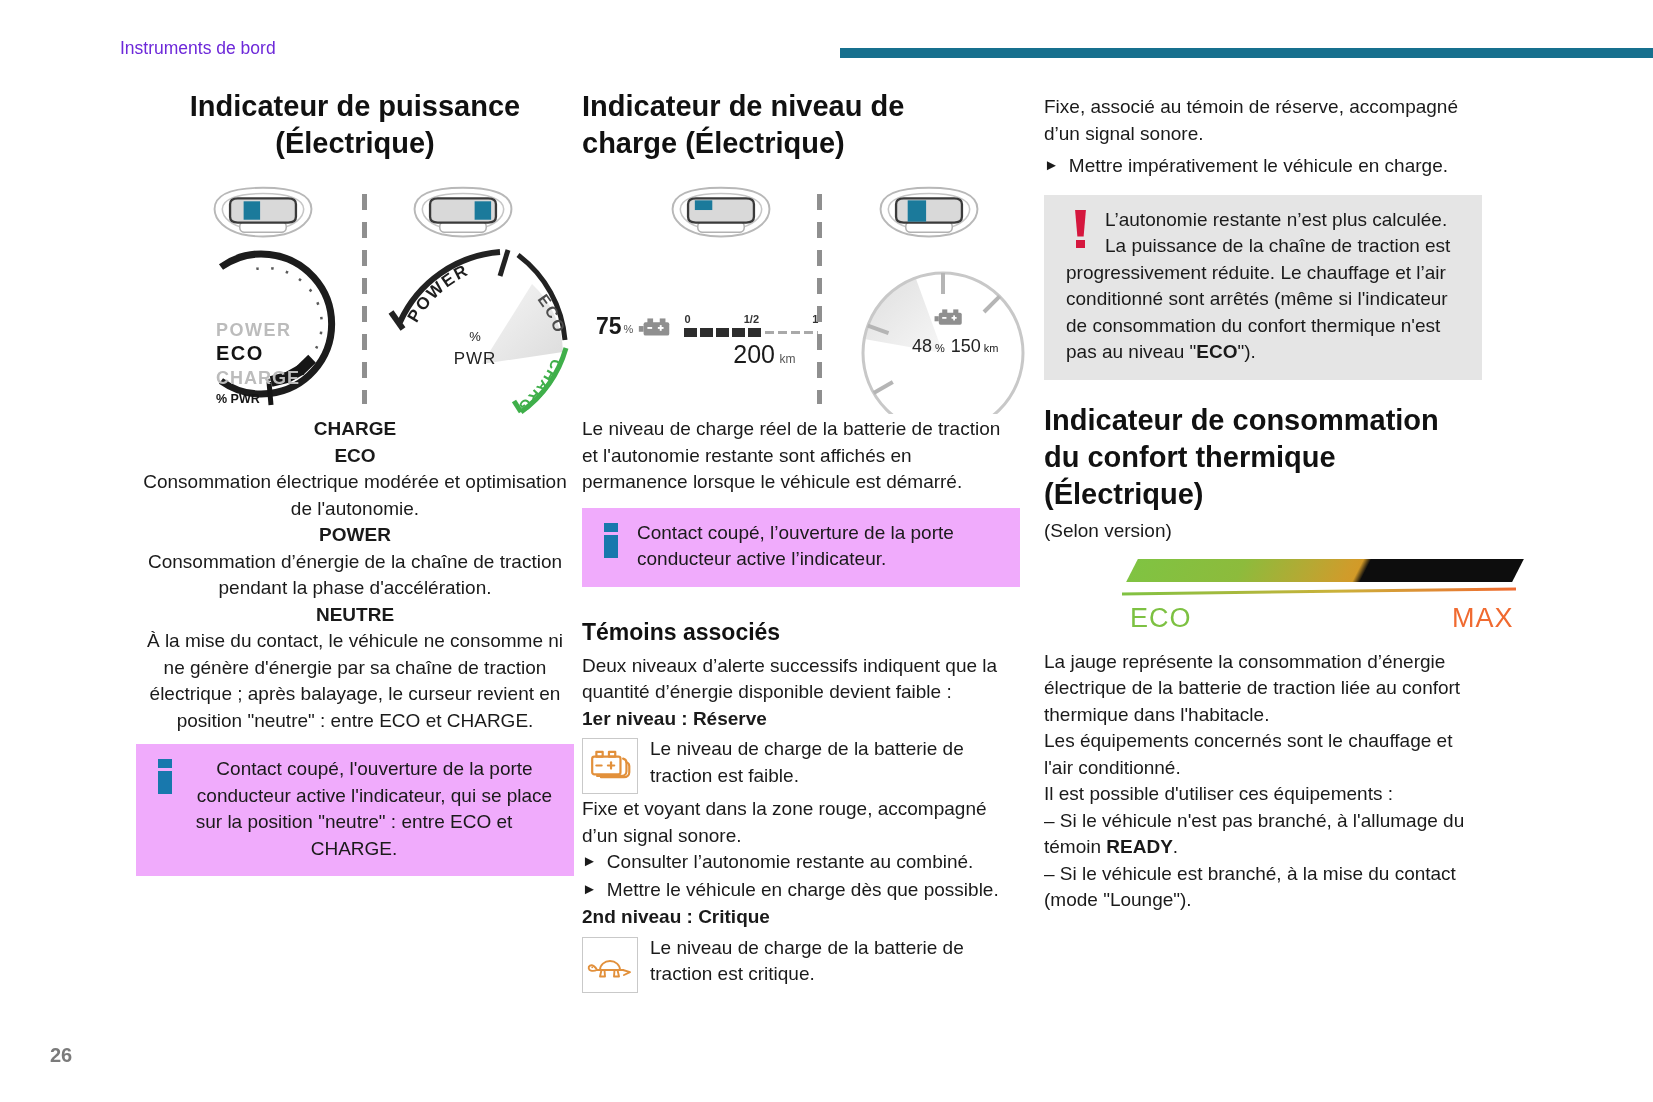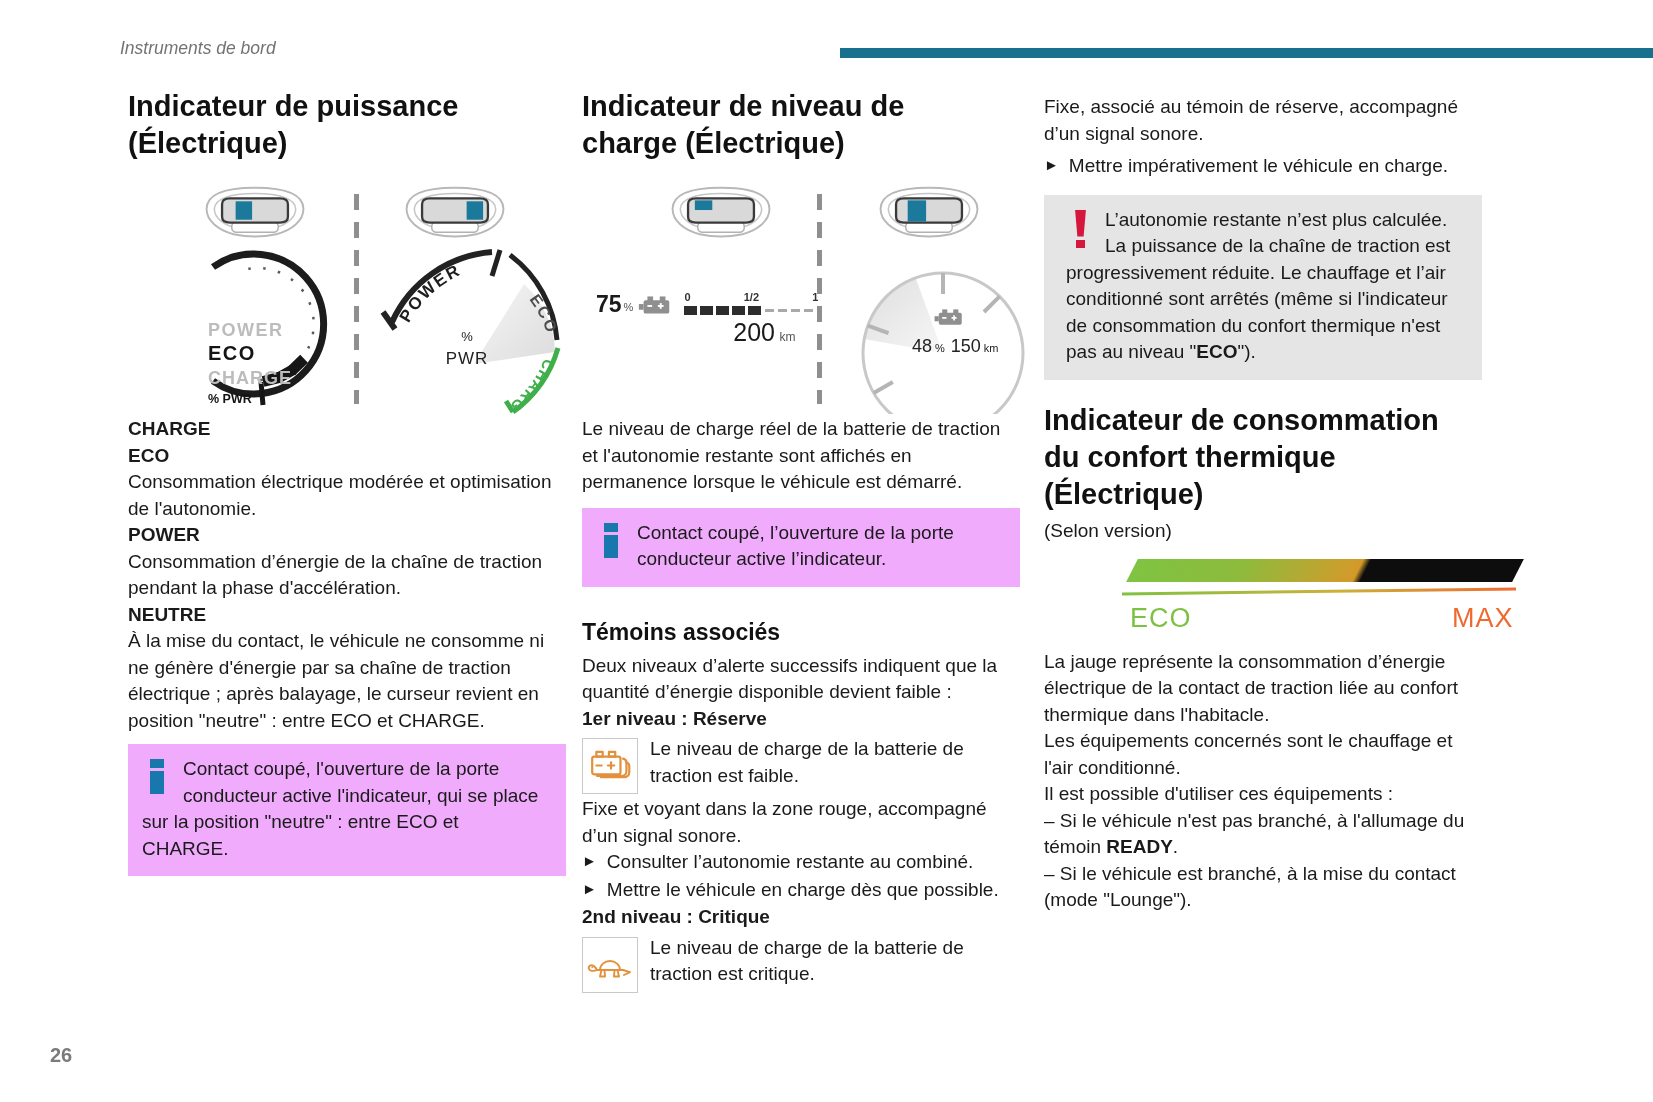--- a/index.html
+++ b/index.html
@@ -1,26 +1,26 @@
 <!DOCTYPE html>
 <html><head>
 <meta charset="utf-8">
 <style>
   html,body{margin:0;padding:0;}
   body{
     width:1653px;height:1102px;background:#ffffff;
     font-family:"Liberation Sans","DejaVu Sans",sans-serif;
     color:#1a1a1a;position:relative;overflow:hidden;
   }
-  .header-label{position:absolute;left:120px;top:38px;font-size:17.5px;color:#737373;font-style:italic;}
+  .header-label{position:absolute;left:120px;top:38px;font-size:17.5px;color:#6d28d9;}
   .accent-bar{position:absolute;left:840px;right:0;top:48px;height:10px;background:#17708e;}
   .page-number{position:absolute;left:50px;top:1044px;font-size:20px;font-weight:bold;color:#7b7b7b;}
 
   .col{position:absolute;top:88px;width:438px;}
-  #col1{left:128px;}
+  #col1{left:136px;text-align:center;}
   #col2{left:582px;}
   #col3{left:1044px;top:94px;}
 
   h1.title{font-size:29px;line-height:37px;font-weight:700;margin:0;color:#111;}
   h2.subhead{font-size:23px;line-height:30px;font-weight:700;margin:30px 0 6px 0;color:#111;}
   p.body{font-size:19px;line-height:26.5px;margin:0;}
   p.term{font-size:19px;line-height:26.5px;margin:0;font-weight:700;}
   .smallnote{font-size:19px;line-height:24px;margin:6px 0 0 0;}
 
   .illus{position:relative;height:246px;margin-top:8px;}
@@ -30,21 +30,21 @@
   #col2 .divider{left:235px;top:24px;height:210px;}
 
   .cluster{position:absolute;width:118px;height:62px;}
   .c-left{left:68px;top:10px;}
   .c-right{left:268px;top:10px;}
   #col2 .c-left{left:80px;}
   #col2 .c-right{left:288px;}
 
   .gaugeA{position:absolute;left:38px;top:72px;}
   .gaugeB{position:absolute;left:246px;top:72px;}
-  .socgroup{position:absolute;left:14px;top:122px;width:280px;display:flex;align-items:flex-start;}
+  .socgroup{position:absolute;left:14px;top:144px;width:280px;display:flex;align-items:flex-start;}
   .soc-val{font-size:23px;font-weight:700;line-height:24px;}
   .soc-unit{font-size:11px;color:#555;margin:9px 3px 0 2px;}
   .bar-wrap{width:134px;margin-left:10px;}
   .bar-scale{display:flex;justify-content:space-between;font-size:11px;font-weight:700;color:#333;line-height:11px;}
   .bar{position:relative;height:9px;margin-top:3px;}
   .bar-fill{position:absolute;left:0;top:0;height:9px;width:58%;
     background:repeating-linear-gradient(90deg,#2d2d2d 0 13px,#ffffff 13px 16px);}
   .bar-rest{position:absolute;right:0;top:3px;height:3px;width:40%;
     background:repeating-linear-gradient(90deg,#a9a9a9 0 9px,rgba(0,0,0,0) 9px 13px);}
   .range{margin-top:4px;text-align:center;padding-left:26px;}
@@ -322,21 +322,21 @@
     <p class="smallnote">(Selon version)</p>
 
     <div class="tg">
       <div class="tg-bar"></div>
       <div class="tg-line"></div>
       <div class="tg-eco">ECO</div>
       <div class="tg-max">MAX</div>
     </div>
 
     <div style="margin-top:12px;">
-      <p class="body">La jauge représente la consommation d’énergie électrique de la contact de traction liée au confort thermique dans l'habitacle.</p>
+      <p class="body">La jauge représente la consommation d’énergie électrique de la batterie de traction liée au confort thermique dans l'habitacle.</p>
       <p class="body">Les équipements concernés sont le chauffage et l'air conditionné.</p>
       <p class="body">Il est possible d'utiliser ces équipements :</p>
       <p class="body"><span>–  Si le véhicule n'est pas branché, à l'allumage du témoin </span><b>READY</b><span>.</span></p>
       <p class="body">–  Si le véhicule est branché, à la mise du contact (mode "Lounge").</p>
     </div>
   </div>
 
   <div class="page-number">26</div>
 </div>
 

